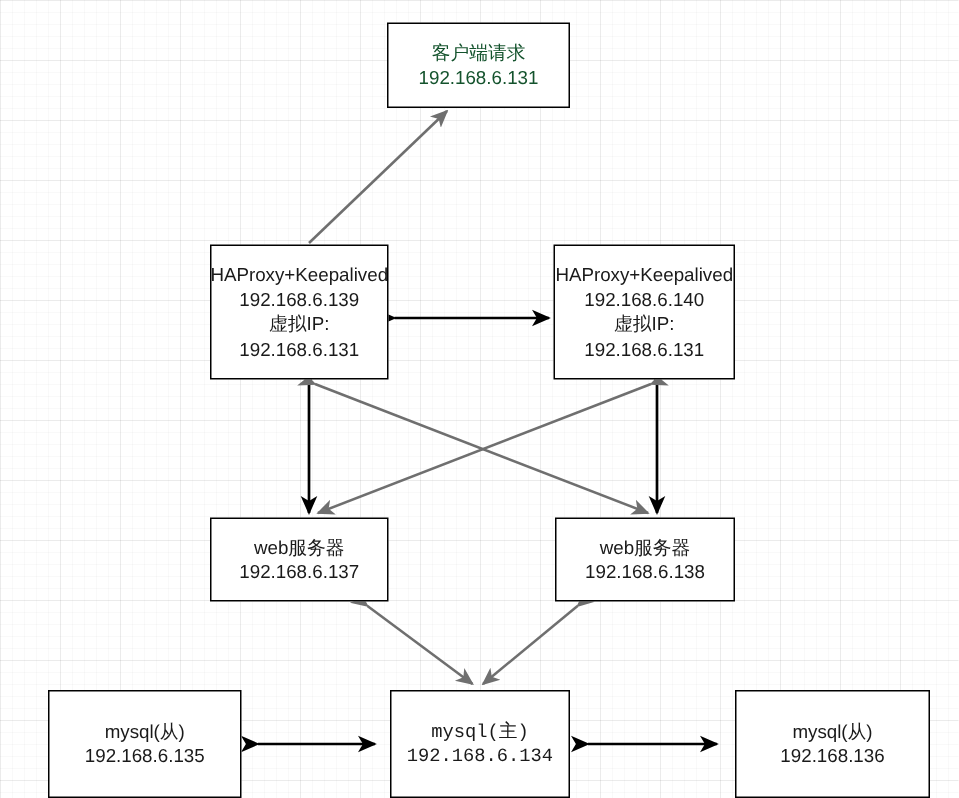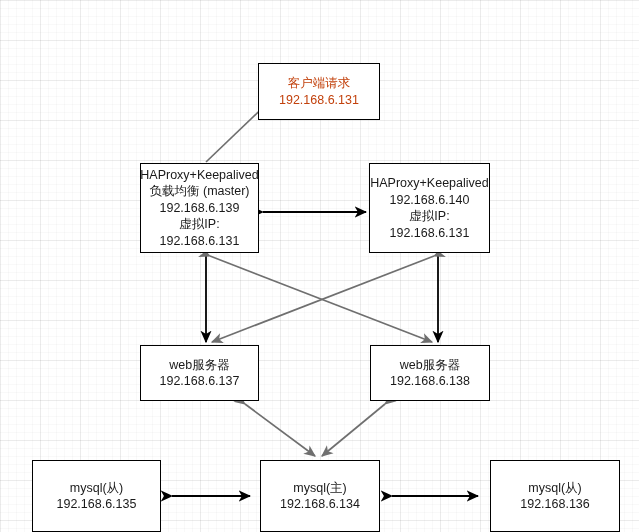--- a/index.html
+++ b/index.html
@@ -80,27 +80,26 @@
       <line x1="438" y1="256" x2="438" y2="342" stroke="#000000" stroke-width="1.8" marker-end="url(#arw-1-end)" marker-start="url(#arw-1-start)"></line>
       <line x1="210" y1="256" x2="432" y2="342" stroke="#6f6f6f" stroke-width="1.7" marker-end="url(#arw-0-end)" marker-start="url(#arw-0-start)"></line>
       <line x1="434" y1="256" x2="212" y2="342" stroke="#6f6f6f" stroke-width="1.7" marker-end="url(#arw-0-end)" marker-start="url(#arw-0-start)"></line>
       <line x1="245" y1="404" x2="315" y2="456" stroke="#6f6f6f" stroke-width="1.7" marker-end="url(#arw-0-end)" marker-start="url(#arw-0-start)"></line>
       <line x1="385" y1="404" x2="322" y2="456" stroke="#6f6f6f" stroke-width="1.7" marker-end="url(#arw-0-end)" marker-start="url(#arw-0-start)"></line>
       <line x1="172" y1="496" x2="250" y2="496" stroke="#000000" stroke-width="1.8" marker-end="url(#arw-1-end)" marker-start="url(#arw-1-start)"></line>
       <line x1="392" y1="496" x2="478" y2="496" stroke="#000000" stroke-width="1.8" marker-end="url(#arw-1-end)" marker-start="url(#arw-1-start)"></line>
     </svg>
 
   <div id="nodes">
-      <div class="node" style="left: 258px; top: 15px; width: 122px; height: 57px; border-color: rgb(0, 0, 0); background: rgb(255, 255, 255); color: #c2410c; margin-top: 48px;">
+      <div class="node" style="left: 258px; top: 15px; width: 122px; height: 57px; border-color: rgb(0, 0, 0); background: rgb(255, 255, 255); color: #14532d;">
         <span class="ln">客户端请求</span>
         <span class="ln">192.168.6.131</span>
       </div>
       <div class="node" style="left: 140px; top: 163px; width: 119px; height: 90px; border-color: rgb(0, 0, 0); background: rgb(255, 255, 255); color: rgb(26, 26, 26);">
         <span class="ln">HAProxy+Keepalived</span>
-        <span class="ln">负载均衡 (master)</span>
         <span class="ln">192.168.6.139</span>
         <span class="ln">虚拟IP:</span>
         <span class="ln">192.168.6.131</span>
       </div>
       <div class="node" style="left: 369px; top: 163px; width: 121px; height: 90px; border-color: rgb(0, 0, 0); background: rgb(255, 255, 255); color: rgb(26, 26, 26);">
         <span class="ln">HAProxy+Keepalived</span>
         <span class="ln">192.168.6.140</span>
         <span class="ln">虚拟IP:</span>
         <span class="ln">192.168.6.131</span>
       </div>
@@ -109,21 +108,21 @@
         <span class="ln">192.168.6.137</span>
       </div>
       <div class="node" style="left: 370px; top: 345px; width: 120px; height: 56px; border-color: rgb(0, 0, 0); background: rgb(255, 255, 255); color: rgb(26, 26, 26);">
         <span class="ln">web服务器</span>
         <span class="ln">192.168.6.138</span>
       </div>
       <div class="node" style="left: 32px; top: 460px; width: 129px; height: 72px; border-color: rgb(0, 0, 0); background: rgb(255, 255, 255); color: rgb(26, 26, 26);">
         <span class="ln">mysql(从)</span>
         <span class="ln">192.168.6.135</span>
       </div>
-      <div class="node" style="left: 260px; top: 460px; width: 120px; height: 72px; border-color: rgb(0, 0, 0); background: rgb(255, 255, 255); color: rgb(26, 26, 26);">
+      <div class="node" style="left: 260px; top: 460px; width: 120px; height: 72px; border-color: rgb(0, 0, 0); background: rgb(255, 255, 255); color: rgb(26, 26, 26); font-family: Liberation Mono, monospace;">
         <span class="ln">mysql(主)</span>
         <span class="ln">192.168.6.134</span>
       </div>
       <div class="node" style="left: 490px; top: 460px; width: 130px; height: 72px; border-color: rgb(0, 0, 0); background: rgb(255, 255, 255); color: rgb(26, 26, 26);">
         <span class="ln">mysql(从)</span>
         <span class="ln">192.168.136</span>
       </div>
     </div>
 
 </div>

